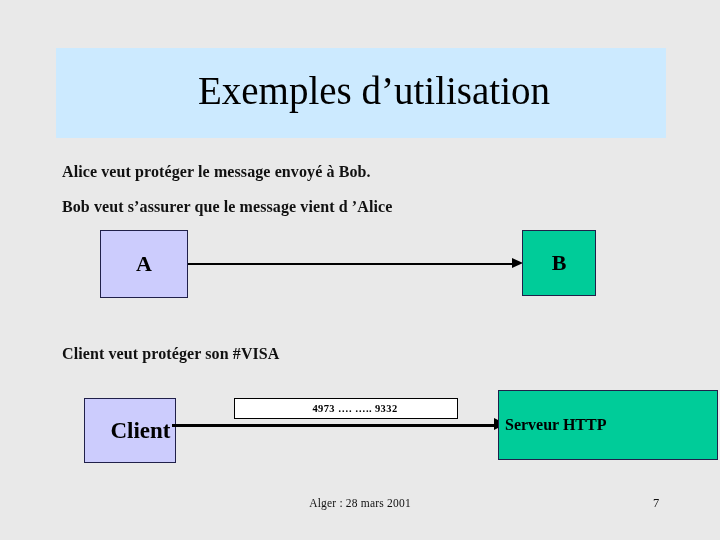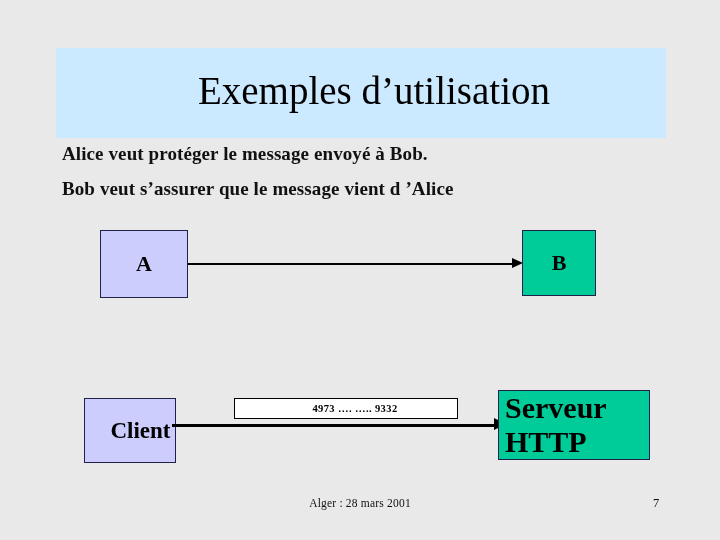--- a/index.html
+++ b/index.html
@@ -44,25 +44,26 @@
     font-weight: normal;
     color: #000000;
     letter-spacing: 0px;
     white-space: nowrap;
   }
 
   
   .body-line {
     position: absolute;
     left: 62px;
-    font-size: 19px;
+    font-size: 16px;
     font-weight: bold;
     color: #111111;
     white-space: nowrap;
     letter-spacing: 0.1px;
+    margin-top: 20px;
   }
   .line-1 { top: 143px; }
   .line-2 { top: 178px; text-align: right; }
   .line-3 { top: 325px; }
 
   
   .node {
     position: absolute;
     box-sizing: border-box;
     border: 1.4px solid #20204a;
@@ -86,22 +87,22 @@
     font-size: 22px;
   }
   #box-client {
     left: 84px; top: 398px;
     width: 92px; height: 65px;
     font-size: 23px;
     padding-left: 21px;
   }
   #box-serveur {
     left: 498px; top: 390px;
-    width: 152px; height: 70px;
-    font-size: 30px;
+    width: 220px; height: 70px;
+    font-size: 16px;
     justify-content: flex-start;
     padding-left: 6px;
   }
 
   
   .arrow {
     position: absolute;
     background: #000000;
   }
   #arrow-1 {
@@ -184,20 +185,21 @@
     <span>A</span>
   </div>
 
   <div class="arrow" id="arrow-1"></div>
   <div id="arrow-1-head"></div>
 
   <div class="node green" id="box-b">
     <span>B</span>
   </div>
 
+  <div class="body-line line-3">Client veut protéger son #VISA</div>
 
   <div class="node lavender" id="box-client">
     <span>Client</span>
   </div>
 
   <div class="arrow" id="arrow-2"></div>
   <div id="arrow-2-head"></div>
 
   <div id="visa-box">4973 …. ….. 9332</div>
 

